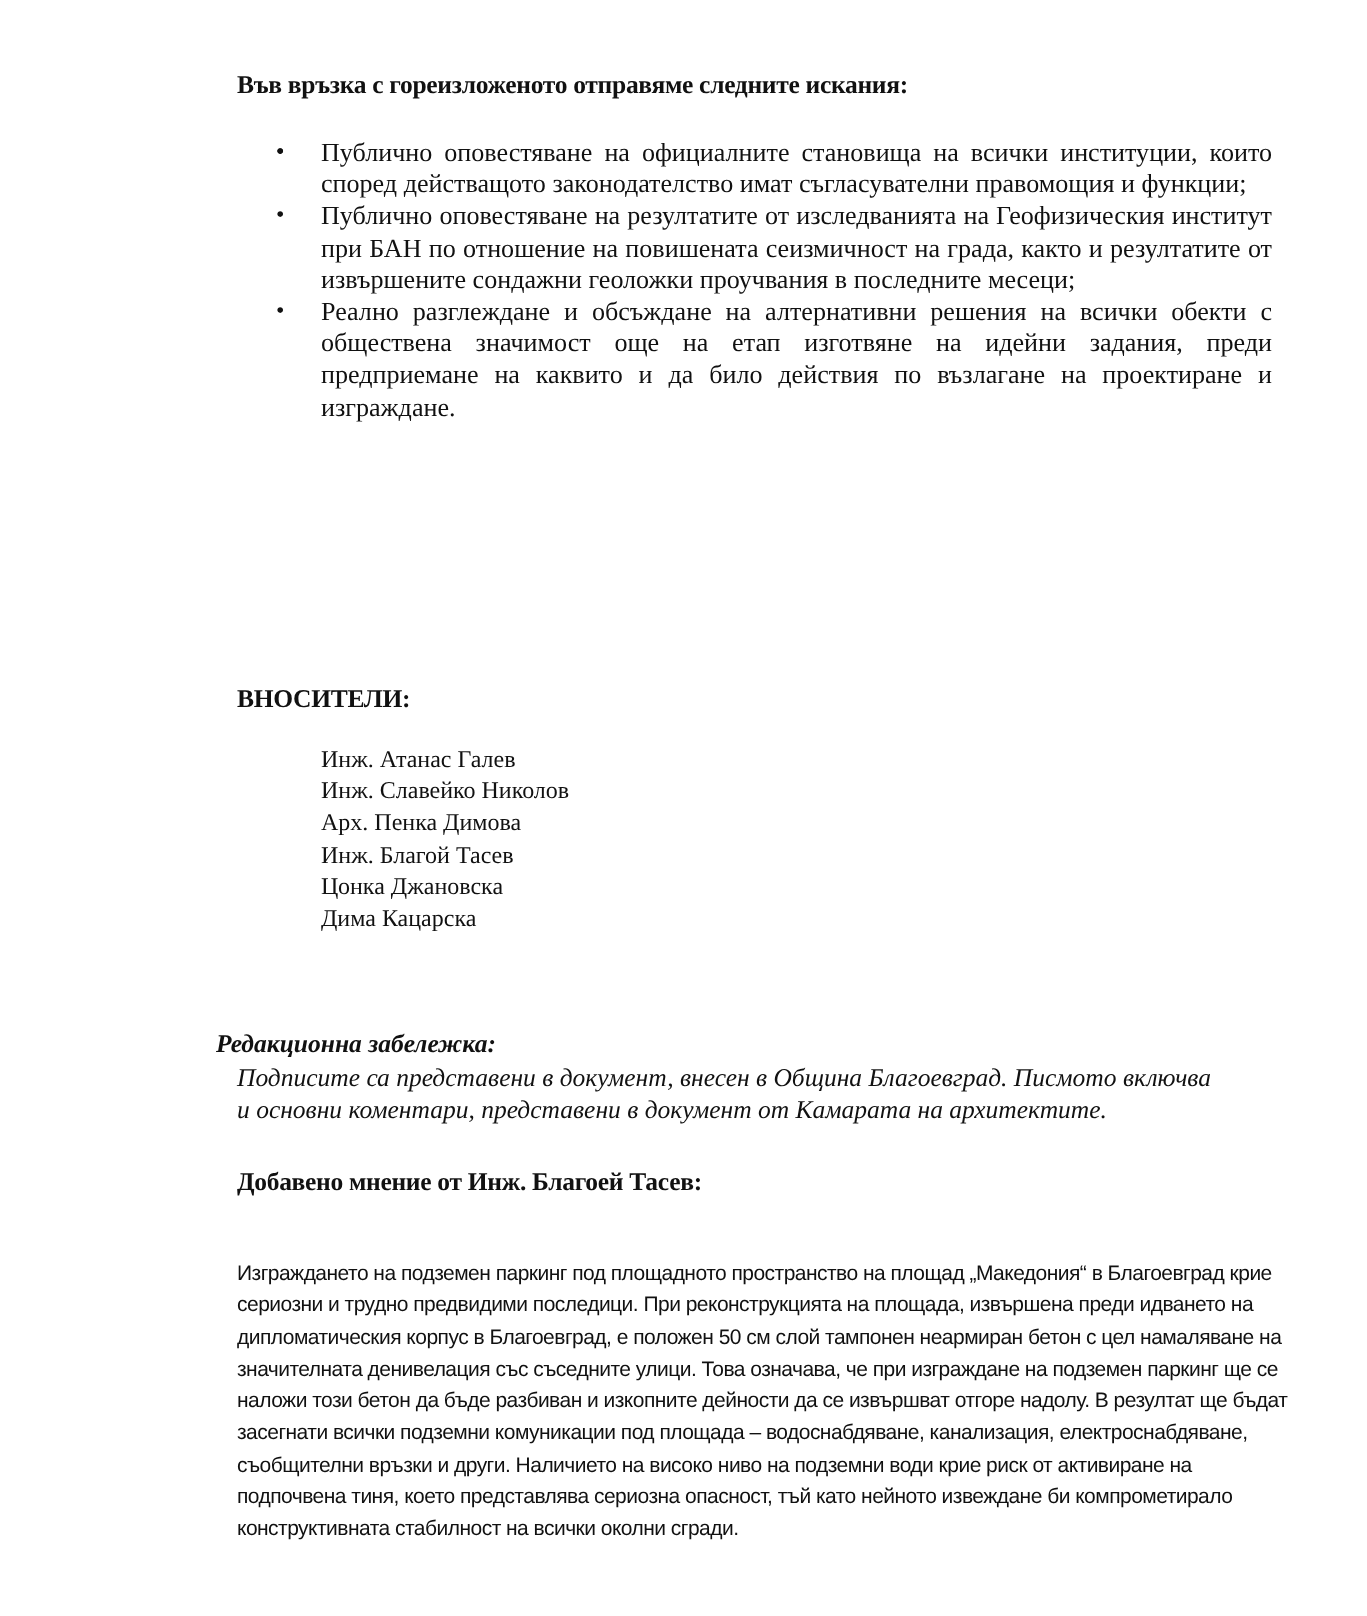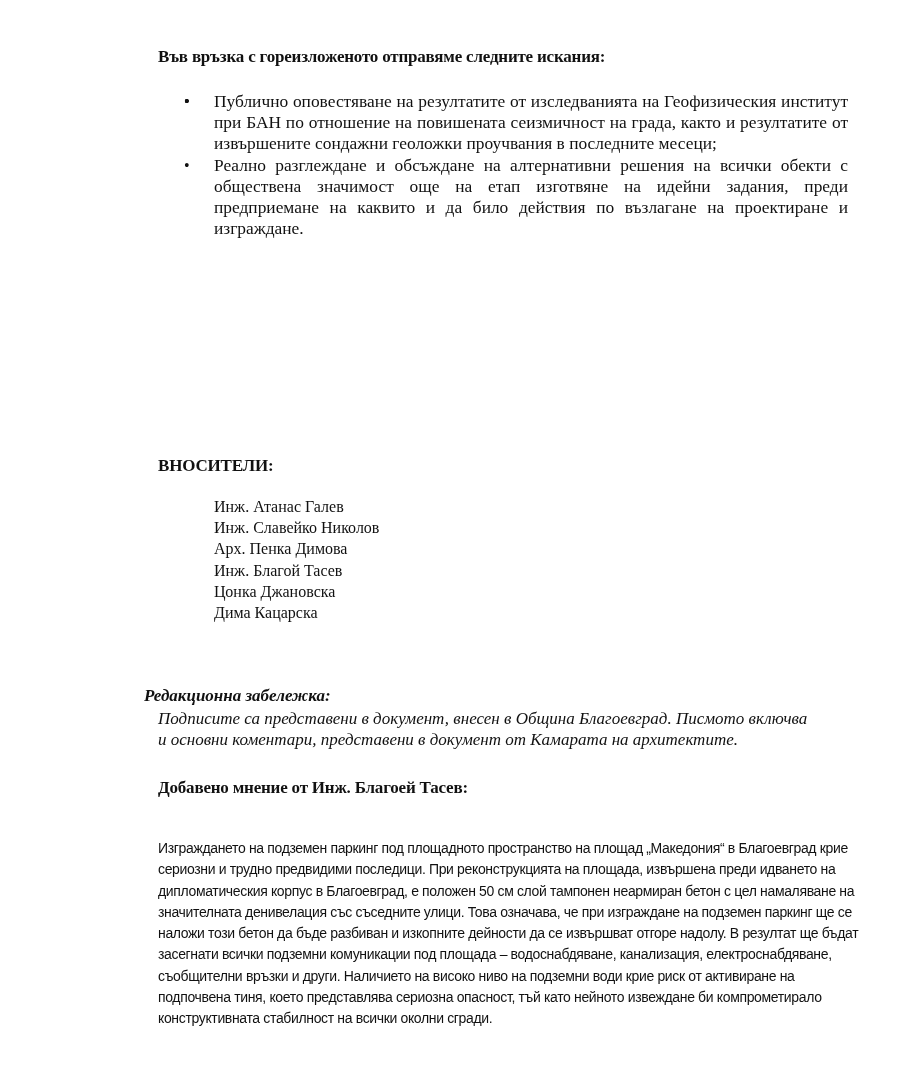--- a/index.html
+++ b/index.html
@@ -31,20 +31,21 @@
 <div class="page">
 
   <div id="h-requests" class="heading serif">Във връзка с гореизложеното отправяме следните искания:</div>
 
   <ul class="req-list serif">
     <li class="req-item">
       <span class="bullet">•</span>
     </li>
     <li class="req-item">
       <span class="bullet">•</span>
+      <span>Публично оповестяване на официалните становища на всички институции, които според действащото законодателство имат съгласувателни правомощия и функции;</span>
     </li>
     <li class="req-item">
       <span class="bullet">•</span>
       <span>Публично оповестяване на резултатите от изследванията на Геофизическия институт при БАН по отношение на повишената сеизмичност на града, както и резултатите от извършените сондажни геоложки проучвания в последните месеци;</span>
     </li>
     <li class="req-item">
       <span class="bullet">•</span>
       <span>Реално разглеждане и обсъждане на алтернативни решения на всички обекти с обществена значимост още на етап изготвяне на идейни задания, преди предприемане на каквито и да било действия по възлагане на проектиране и изграждане.</span>
     </li>
   </ul>

